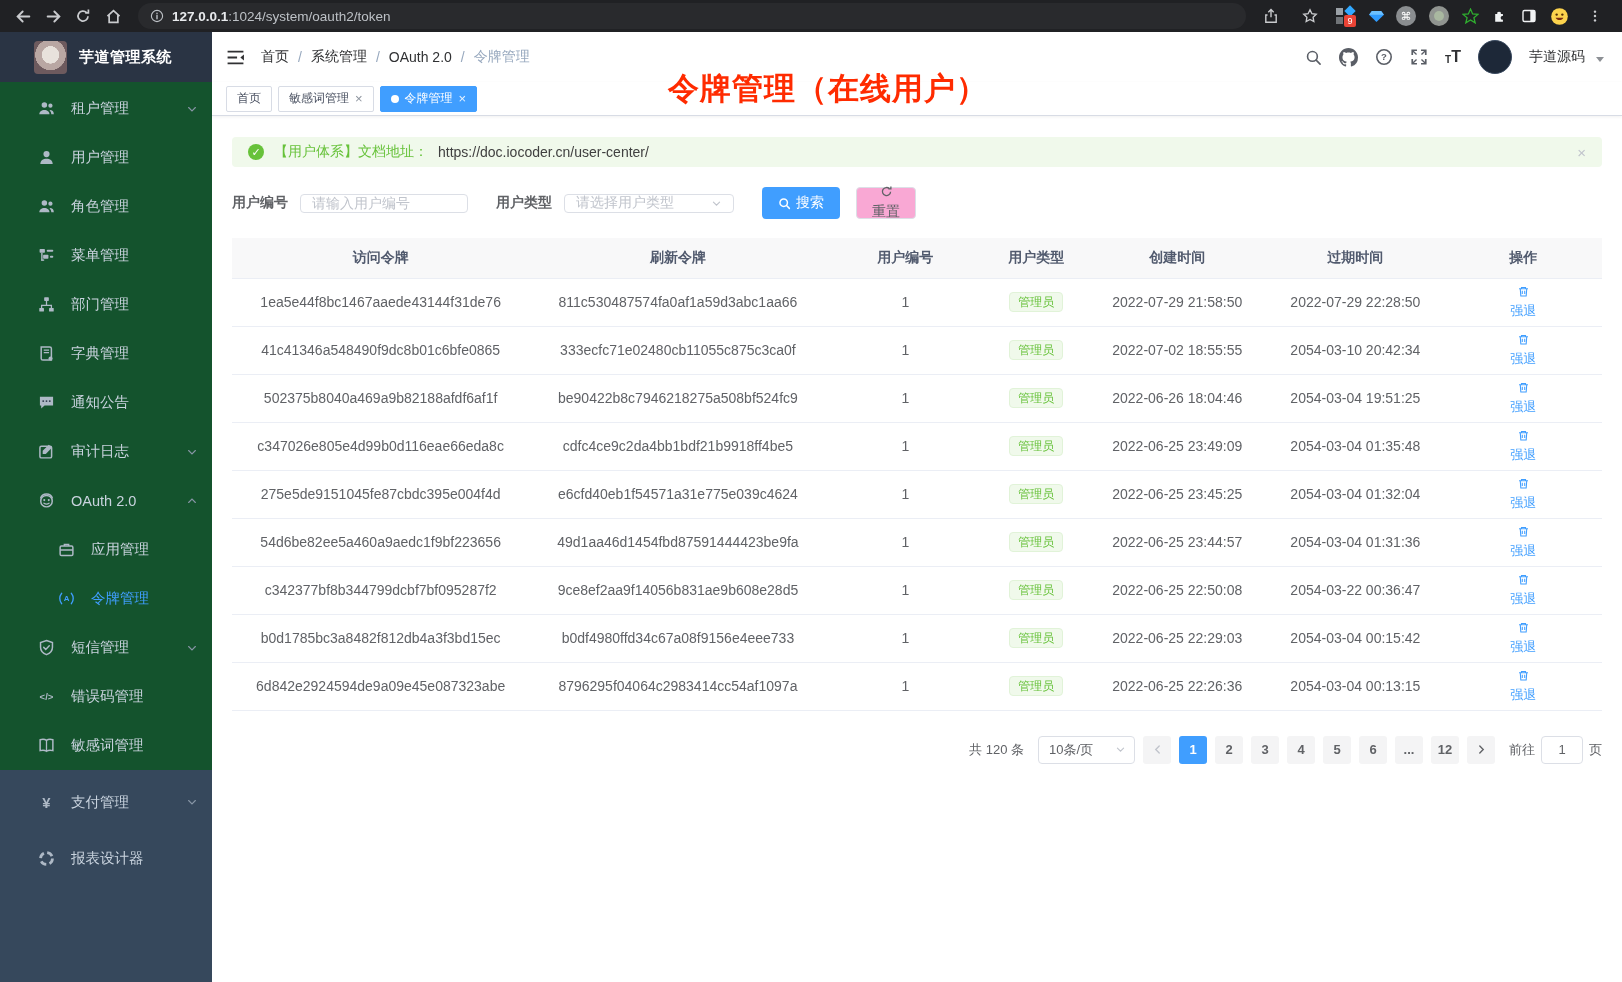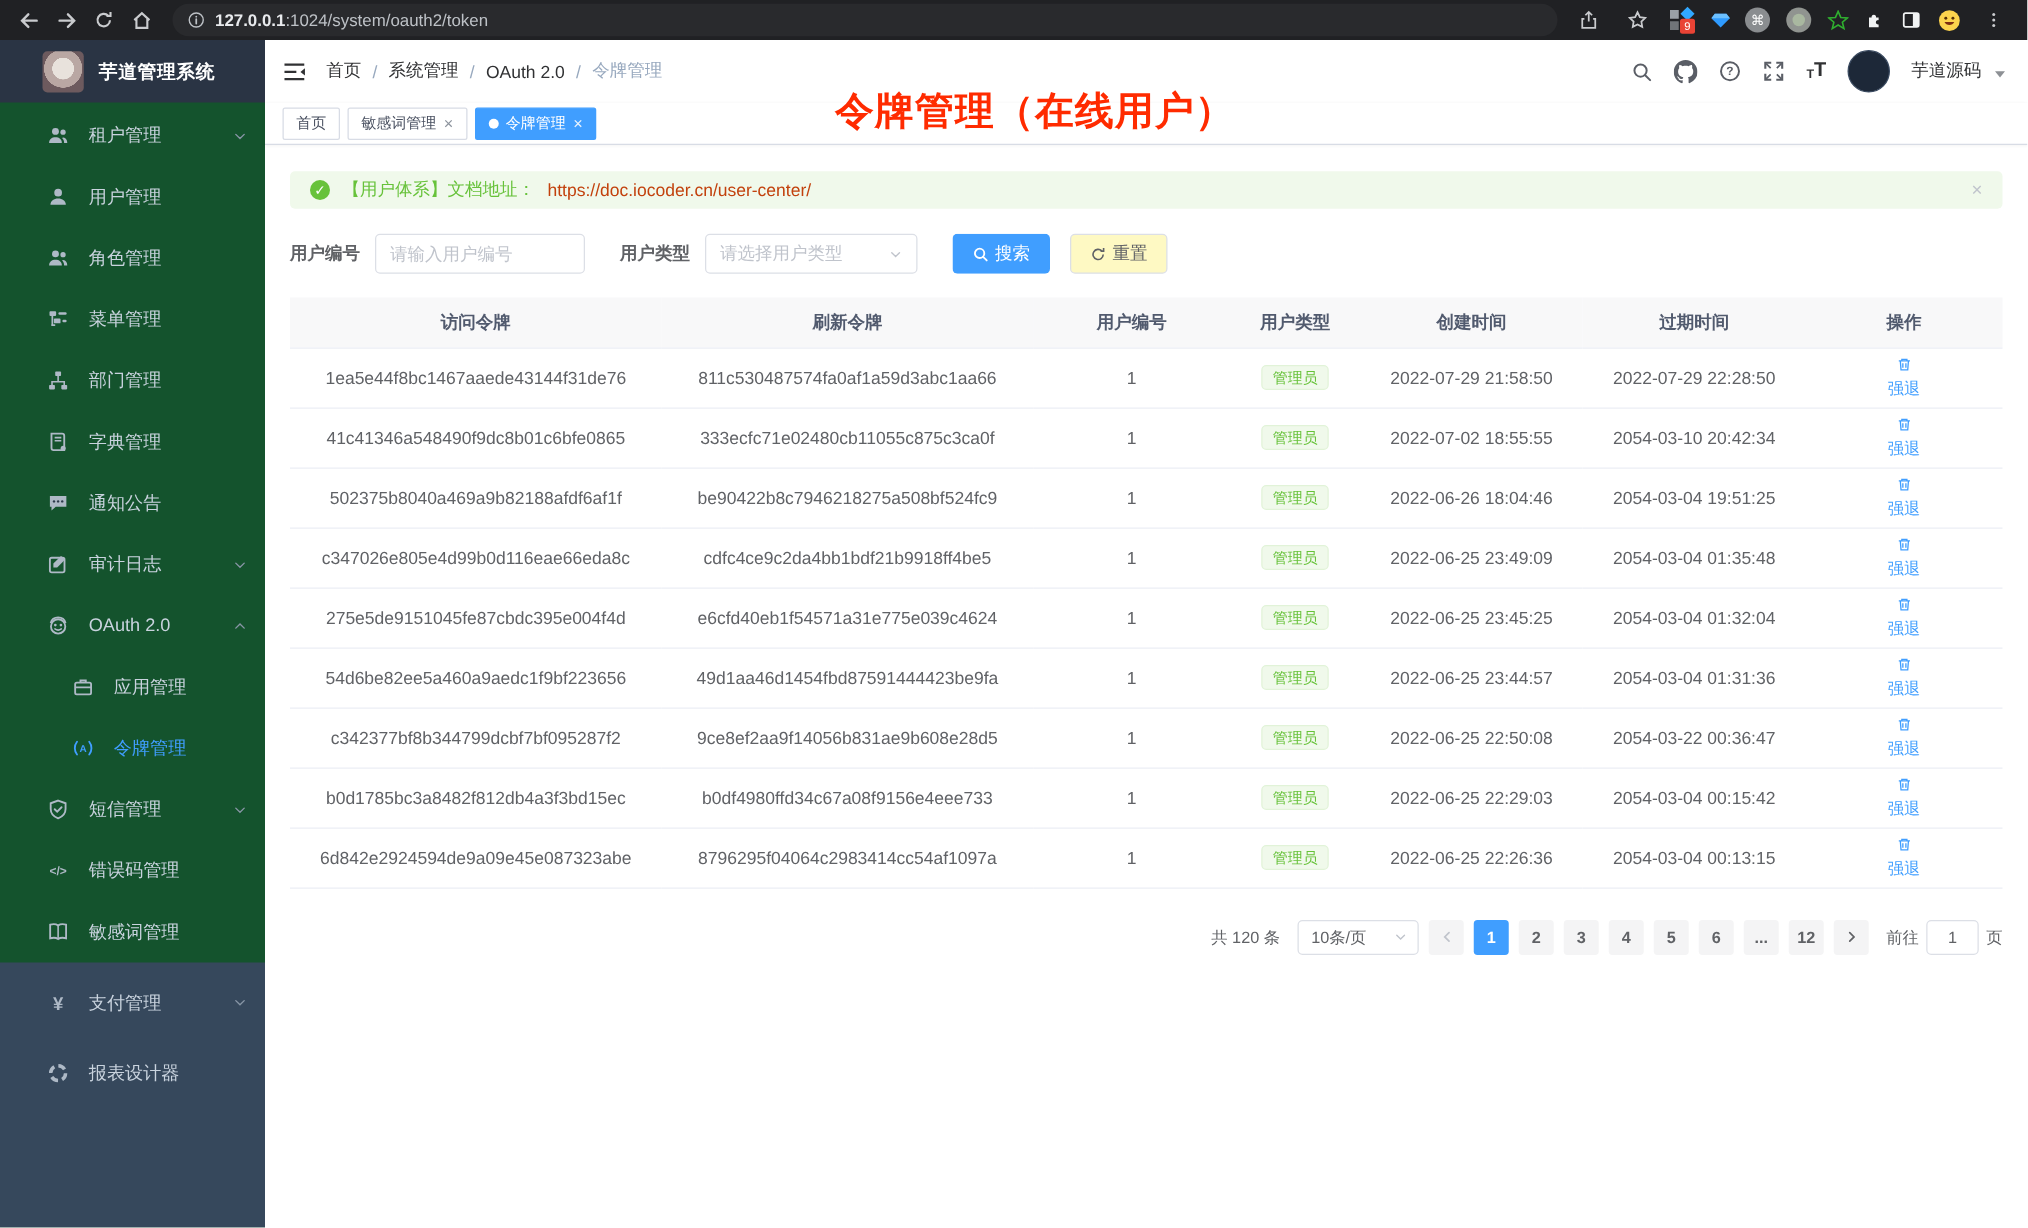--- a/index.html
+++ b/index.html
@@ -78,35 +78,35 @@
   .tag.active .tag-close { color:#e8f3ff; }
   .tag-dot { width:8px; height:8px; border-radius:50%; background:#fff; }
 
   
   .content { flex:1; padding:0 20px; position:relative; min-width:0; }
   .alert { margin-top:21px; height:30px; background:#f0f9eb; border-radius:4px; display:flex;
     align-items:center; padding:0 16px; gap:10px; }
   .alert-check { width:16px; height:16px; border-radius:50%; background:#67c23a; color:#fff;
     font-size:11px; display:flex; align-items:center; justify-content:center; flex-shrink:0; }
   .alert-text { font-size:14px; color:#67c23a; }
-  .alert-link { font-size:14px; color:#c2410c; text-decoration:none; cursor:pointer; }
+  .alert-link { font-size:14px; color:#404040; text-decoration:none; cursor:pointer; }
   .alert-close { margin-left:auto; color:#c0c4cc; font-size:15px; cursor:pointer; }
 
   .filters { margin-top:20px; display:flex; align-items:center; height:32px; font-size:14px; }
   .f-label { font-weight:bold; color:#606266; margin-right:12px; }
-  .f-input, .f-select { height:32px; border:1px solid #dcdfe6; border-radius:4px; background:#fff;
+  .f-input, .f-select { height:19px; border:1px solid #dcdfe6; border-radius:4px; background:#fff;
     font-size:14px; color:#606266; padding:0 11px; font-family:inherit; }
   .f-input { width:168px; margin-right:28px; }
   .f-input::placeholder { color:#c0c4cc; }
   .f-select { width:170px; margin-right:28px; display:flex; align-items:center; color:#c0c4cc; cursor:pointer; position:relative; }
   .f-select .sel-arrow { margin-left:auto; color:#c0c4cc; }
   .btn { height:32px; border-radius:4px; font-size:14px; display:inline-flex; align-items:center;
     justify-content:center; gap:5px; cursor:pointer; padding:0 15px; border:1px solid transparent; font-family:inherit; }
   .btn-primary { background:#409eff; color:#fff; margin-right:16px; }
-  .btn-plain { background:#fef9c3; color:#606266; border-color:#dcdfe6; }
+  .btn-plain { background:#f9a8d4; color:#606266; border-color:#dcdfe6;flex-direction:column; }
 
   
   table.grid { width:100%; border-collapse:collapse; margin-top:19px; font-size:14px; color:#606266; }
   table.grid th { background:#f8f8f9; color:#515a6e; font-weight:bold; height:40px; text-align:center;
     border-bottom:1px solid #ebeef5; }
   table.grid td { height:48px; text-align:center; border-bottom:1px solid #ebeef5; }
   .badge-success { display:inline-block; background:#f0f9eb; border:1px solid #e1f3d8; color:#67c23a;
     font-size:12px; border-radius:4px; padding:3px 8px; line-height:1; }
   .action-link { color:#409eff; font-size:13px; display:inline-flex; align-items:center; gap:4px; cursor:pointer;flex-direction:column; }
   .action-link svg { width:13px; height:13px; }

